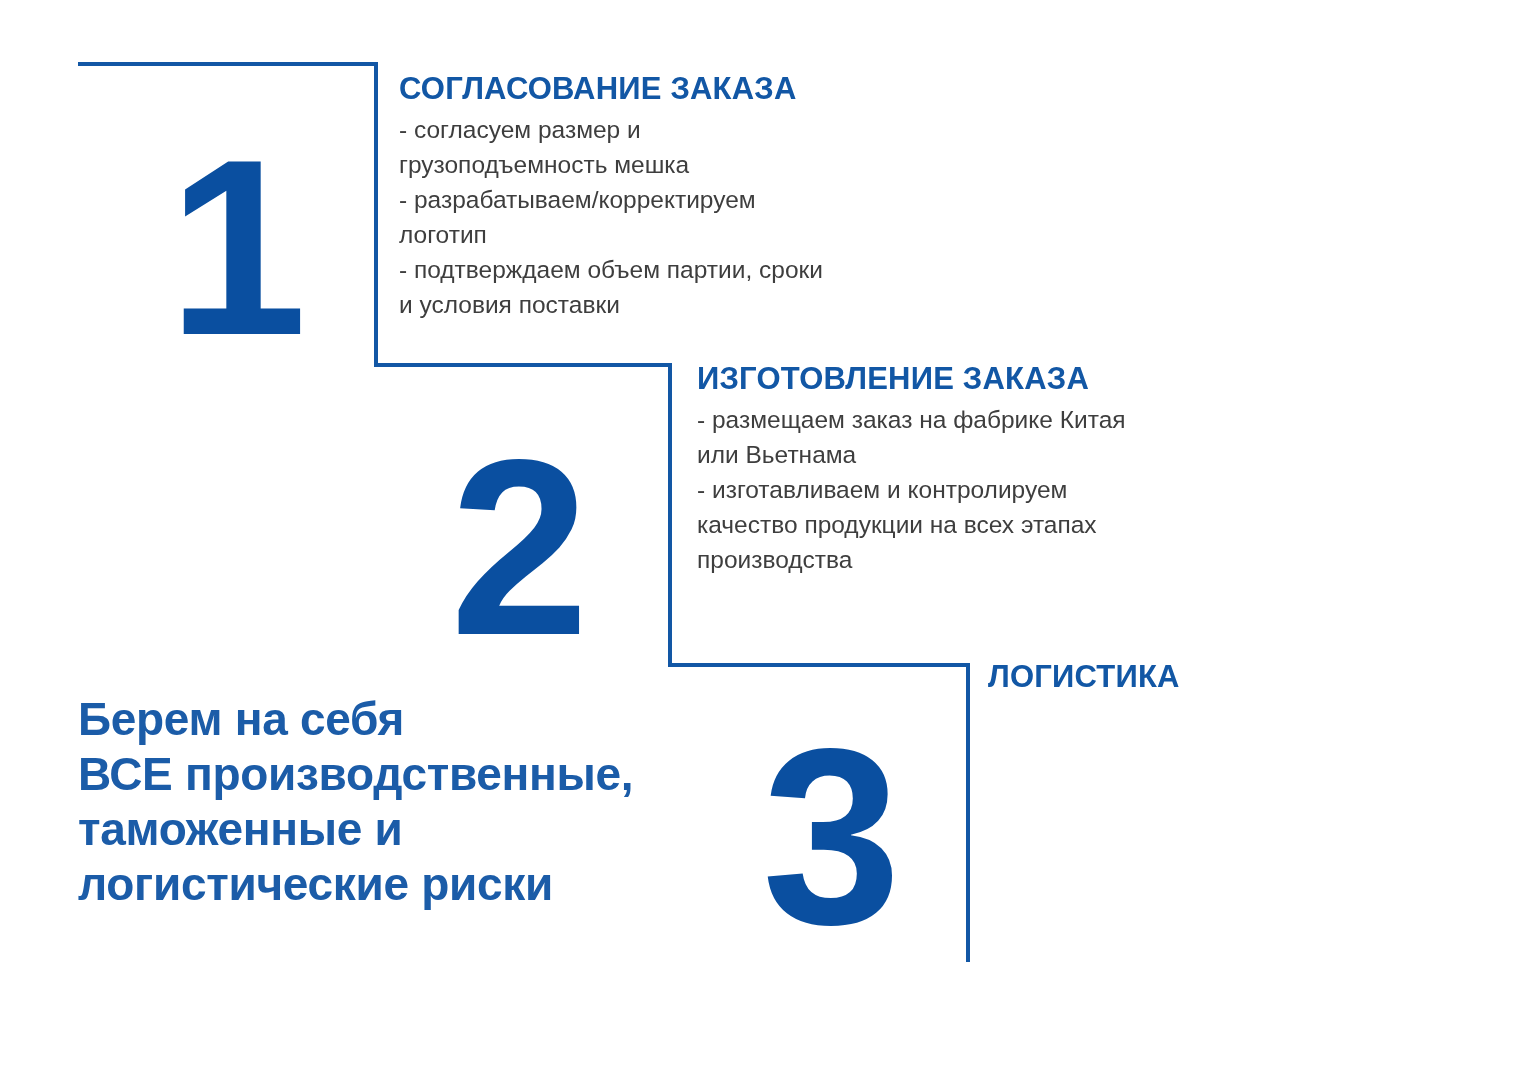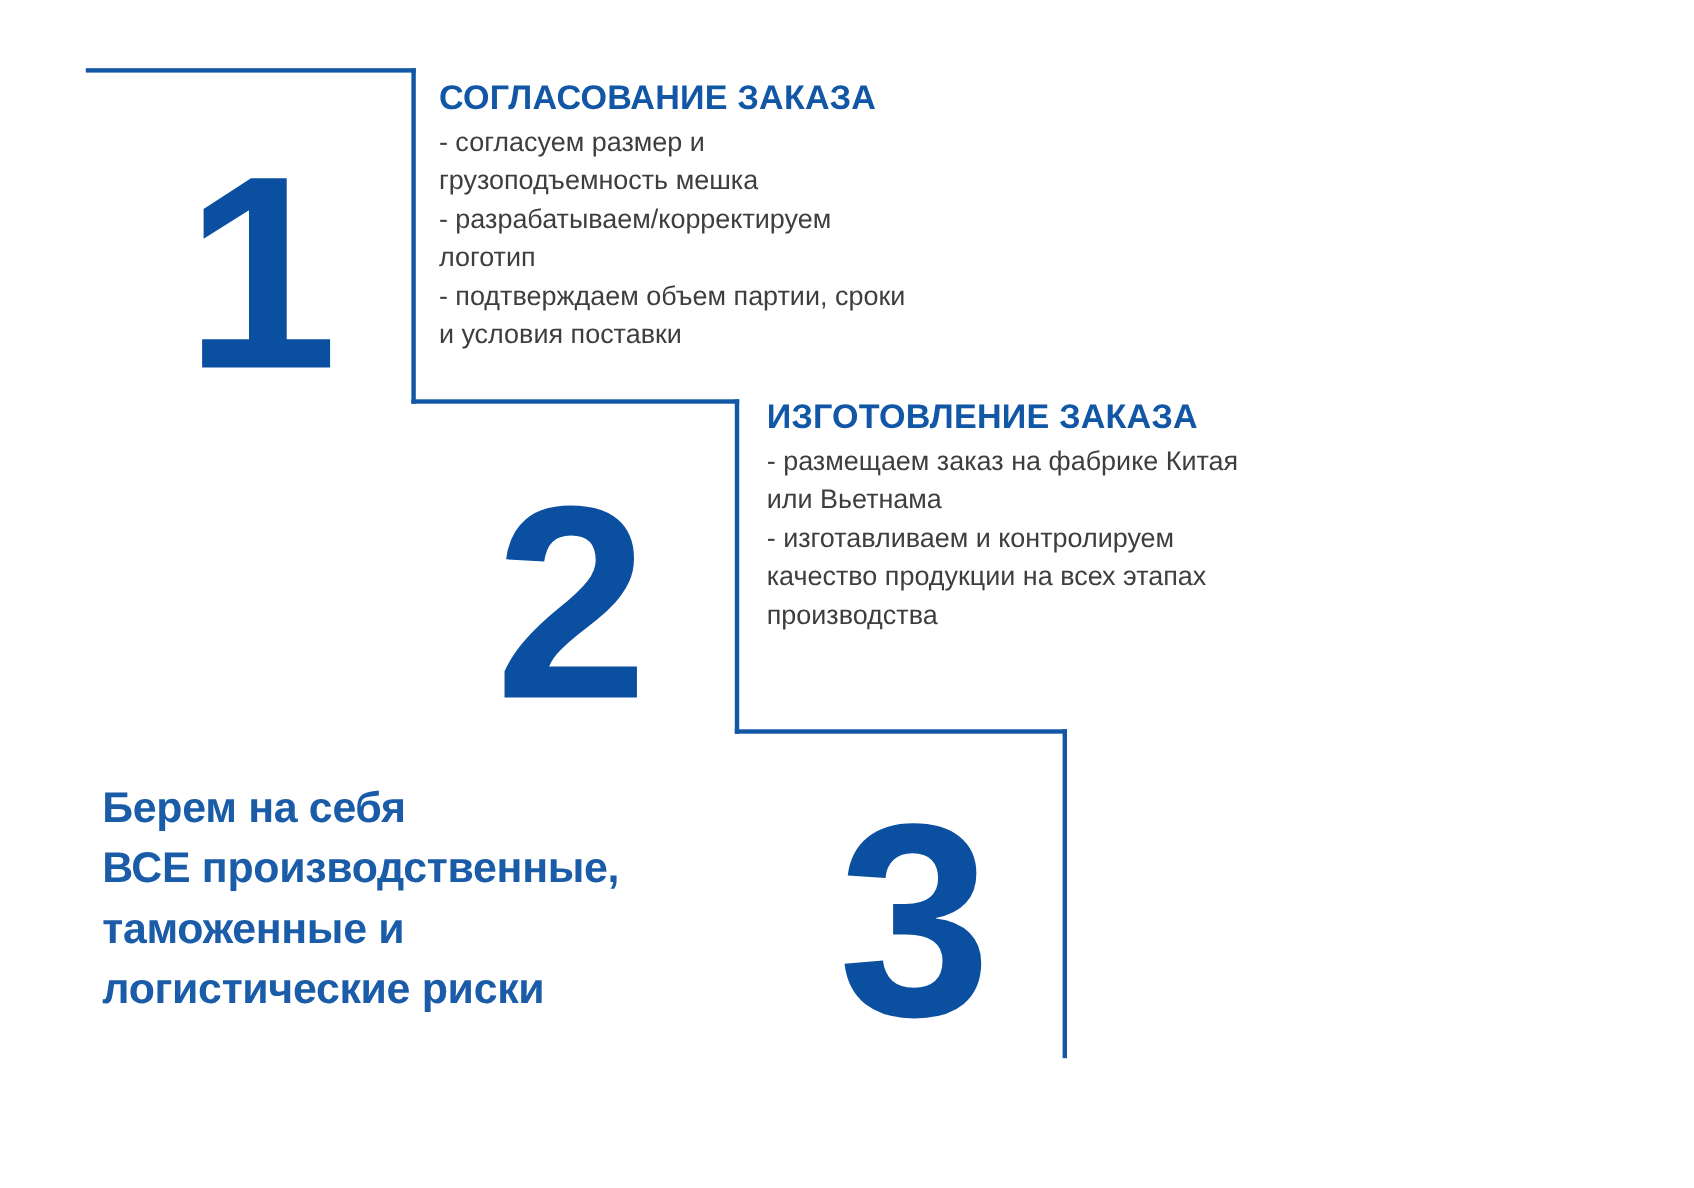--- a/index.html
+++ b/index.html
@@ -62,25 +62,25 @@
     margin: 0;
     white-space: pre-line;
   }
 
   
   .headline {
     position: absolute;
     color: #1B5CA8;
     font-family: "Liberation Sans Narrow", "Liberation Sans", "DejaVu Sans", sans-serif;
     font-weight: 700;
-    font-size: 39px;
+    font-size: 46px;
     line-height: 55px;
     letter-spacing: -0.3px;
     white-space: pre-line;
-    margin: 15px;
+    margin: 0;
   }
 </style>
 </head>
 <body>
 
 <div id="canvas">
 
   <div class="line-h" style="left:78px; top:62px; width:300px;"></div>
   <div class="line-v" style="left:374px; top:62px; height:305px;"></div>
 
@@ -107,20 +107,21 @@
     <h2 class="step-title">СОГЛАСОВАНИЕ ЗАКАЗА</h2>
     <p class="step-body">- согласуем размер и
 грузоподъемность мешка
 - разрабатываем/корректируем
 логотип
 - подтверждаем объем партии, сроки
 и условия поставки</p>
   </div>
 
   <div class="step" style="left:988px; top:658px; width:520px;">
+    <h2 class="step-title">ЛОГИСТИКА</h2>
   </div>
 
   <p class="headline" style="left:78px; top:692px; width:700px;">Берем на себя
 ВСЕ производственные,
 таможенные и
 логистические риски</p>
 
 </div>
 
 </body></html>

